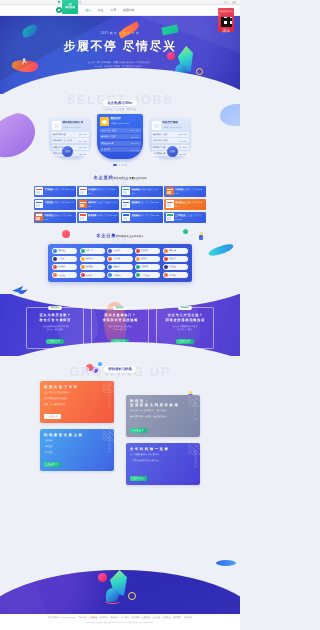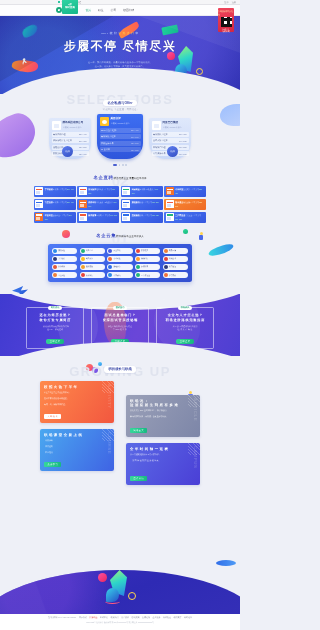--- a/index.html
+++ b/index.html
@@ -41,21 +41,20 @@
   .nav-links a.active { color:#1aa97a; }
 
   
   .hero {
     position:absolute; top:16px; left:0; width:240px; height:78px;
     background:
       radial-gradient(circle at 18% 62%, rgba(70,120,230,.55) 0 18%, transparent 46%),
       radial-gradient(circle at 72% 30%, rgba(96,86,220,.5) 0 20%, transparent 50%),
       linear-gradient(118deg,#2b2bb4 0%,#2f37bd 26%,#3a46c9 52%,#3b3fc4 74%,#2e2fb0 100%);
     overflow:hidden;
-    font-family:Liberation Serif, serif;
   }
   .hero:after{
     content:""; position:absolute; inset:0;
     background:
       linear-gradient(200deg, rgba(255,255,255,.05) 0 22%, transparent 22.5%),
       linear-gradient(150deg, rgba(0,0,0,.10) 0 30%, transparent 30.5%);
   }
   
   .hero-teal {
     position:absolute; left:22px; top:10px; width:16px; height:10px;

